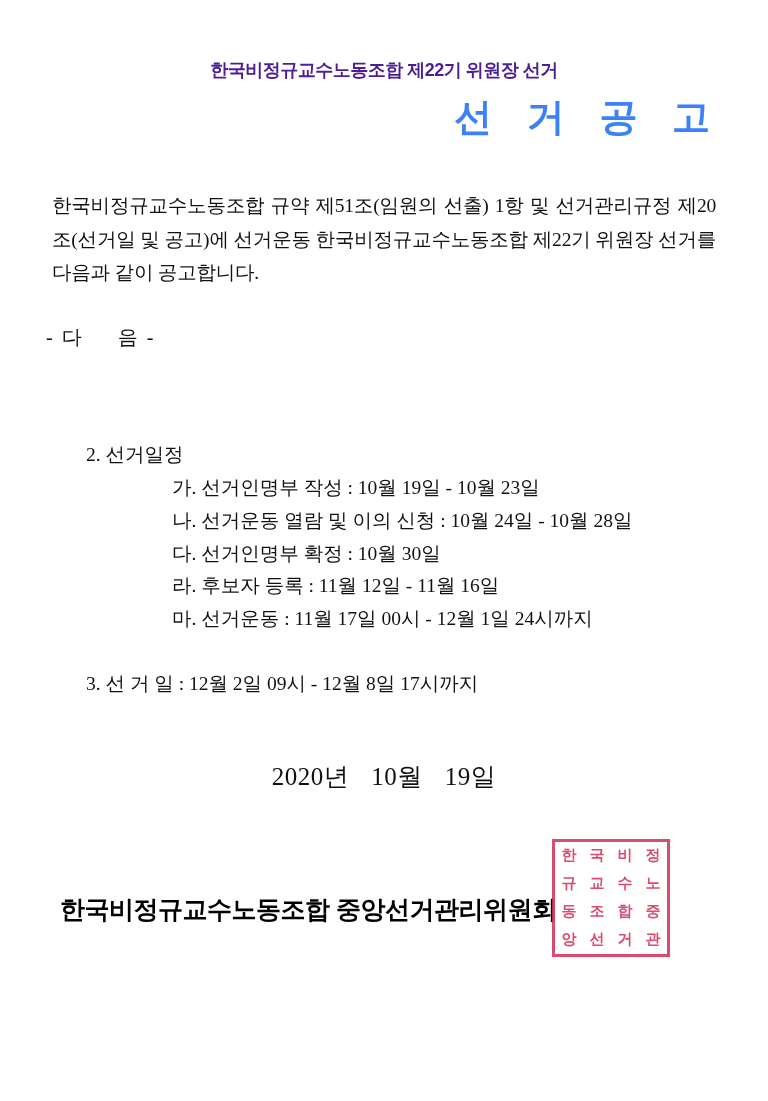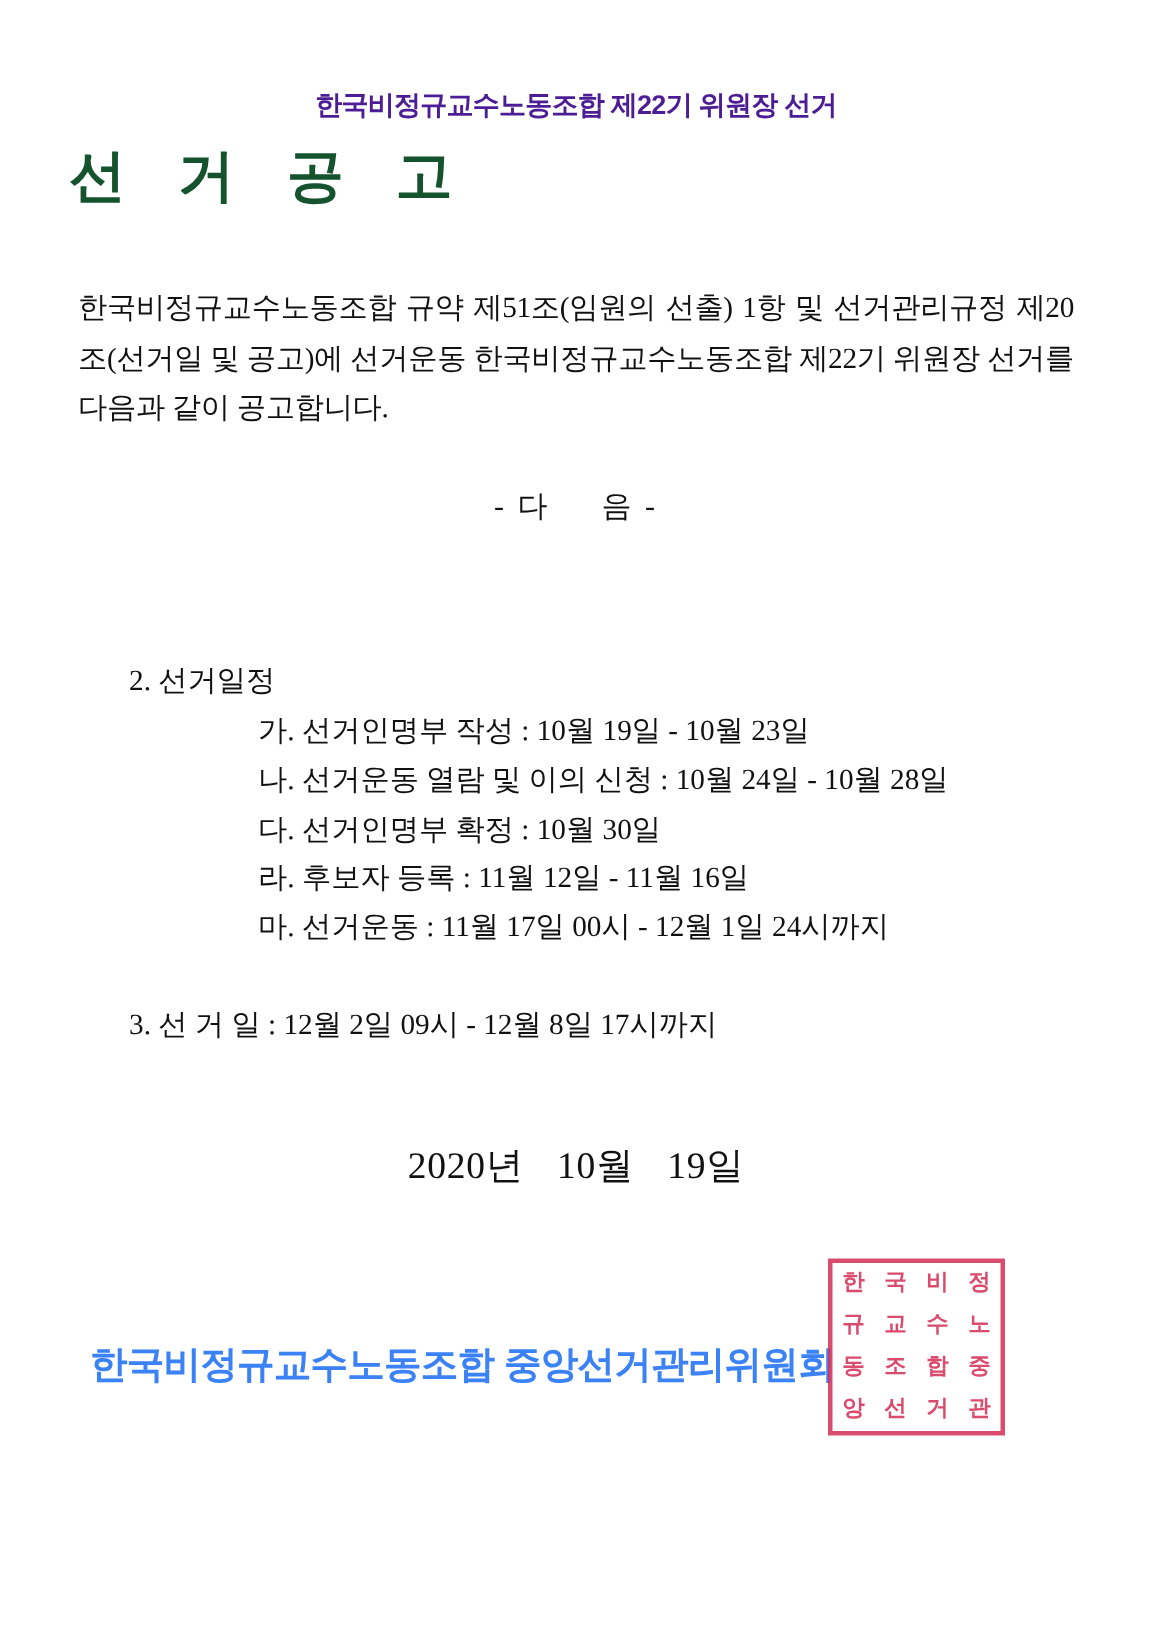--- a/index.html
+++ b/index.html
@@ -25,39 +25,39 @@
   .subtitle {
     text-align: center;
     font-family: "Liberation Sans", sans-serif;
     font-weight: bold;
     font-size: 18px;
     letter-spacing: -0.5px;
     margin-top: 58px;
     color: #4c1d95;
   }
   .main-title {
-    text-align: left;
+    text-align: right;
     font-family: "Liberation Sans", sans-serif;
     font-weight: bold;
     font-size: 38px;
     letter-spacing: 12px;
     margin-top: 10px;
-    color: #14532d;
+    color: #3b82f6;
   }
   .intro {
     margin-top: 46px;
     font-size: 19.5px;
     line-height: 1.72;
     text-align: justify;
     text-justify: inter-word;
     letter-spacing: -0.2px;
     padding: 0 6px;
   }
   .dash-line {
-    text-align: center;
+    text-align: left;
     margin-top: 34px;
     font-size: 20px;
     letter-spacing: 2px;
   }
   .dash-line .gap {
     display: inline-block;
     width: 34px;
   }
   .body-list {
     margin-top: 62px;
@@ -98,21 +98,21 @@
     height: 120px;
   }
   .org-name {
     position: absolute;
     left: 14px;
     top: 38px;
     font-family: "Liberation Sans", sans-serif;
     font-weight: bold;
     font-size: 25px;
     letter-spacing: -0.5px;
-    color: #3b82f6;
+    color: #000000;
   }
   .seal {
     position: absolute;
     right: 52px;
     top: -16px;
     width: 118px;
     height: 118px;
     border: 3px solid #d4345a;
     box-sizing: border-box;
     color: #d4345a;

